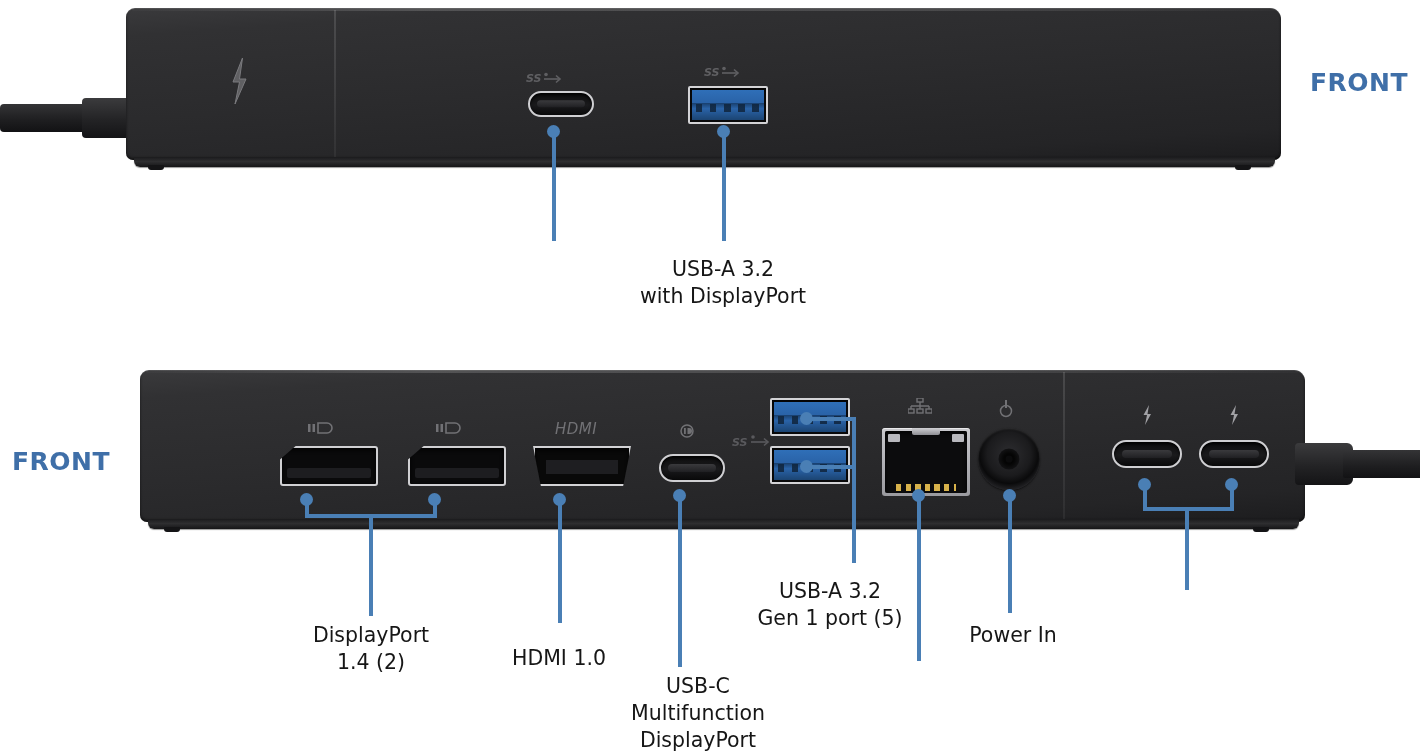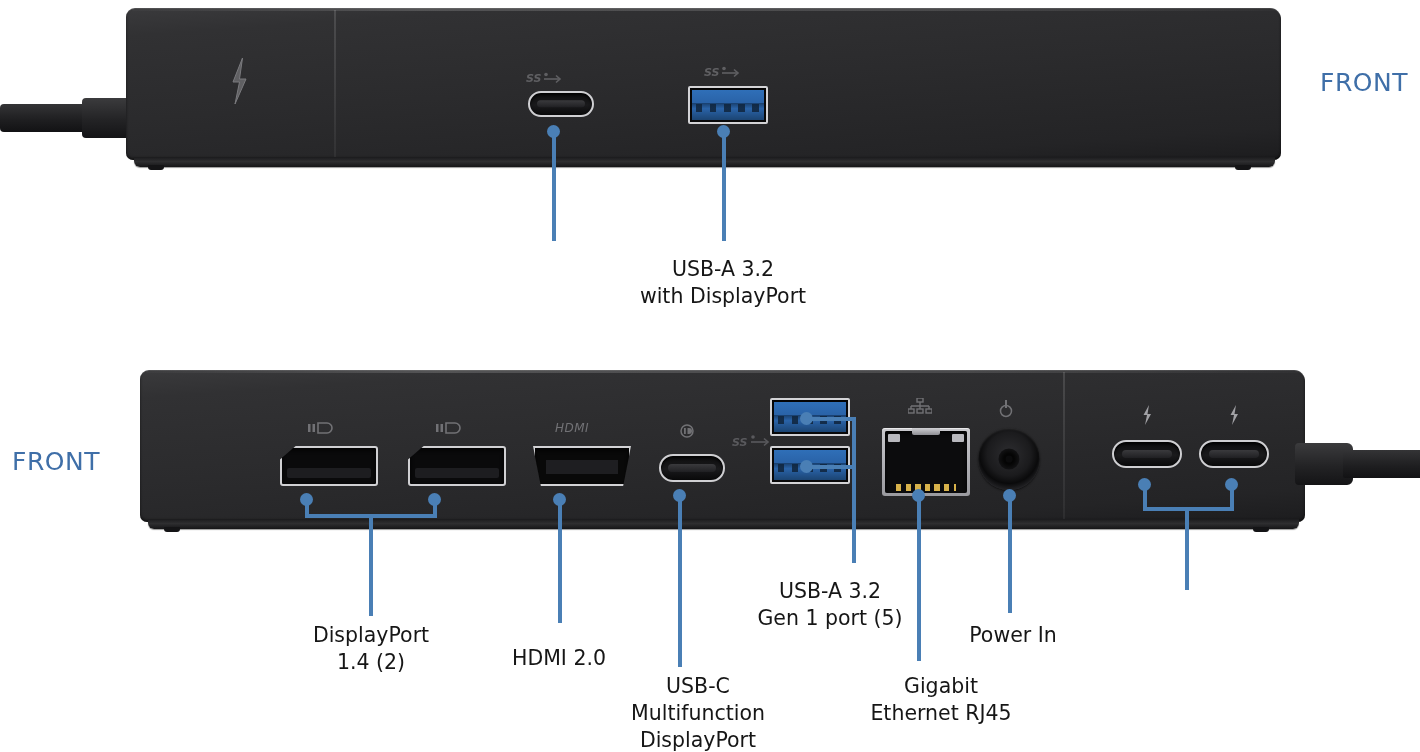--- a/index.html
+++ b/index.html
@@ -5,21 +5,21 @@
   html,body{margin:0;padding:0;background:#fff;}
   body{
     width:1420px;height:752px;position:relative;overflow:hidden;
     font-family:"DejaVu Sans","Liberation Sans",sans-serif;
     color:#1a1a1a;
   }
   .stage{position:absolute;inset:0;}
 
   
   .section-label{
-    position:absolute;font-weight:normal;font-size:25px;letter-spacing:.5px;
+    position:absolute;font-weight:bold;font-size:25px;letter-spacing:.5px;
     color:#3f6fa8;
   }
   #front-label{right:12px;top:68px;}
   #back-label{left:12px;top:447px;}
 
   
   .dock{position:absolute;font-style:italic;}
   .dock-body{
     position:absolute;inset:0;
     background:linear-gradient(176deg,#3a3a3c 0%,#313133 12%,#2b2b2d 48%,#242426 86%,#1c1c1e 100%);
@@ -260,21 +260,21 @@
       <svg viewBox="0 0 28 12" width="28" height="12">
         <rect x="0" y="2" width="2.5" height="8" fill="#8c8c90"></rect>
         <rect x="4.5" y="2" width="2.5" height="8" fill="#8c8c90"></rect>
         <path d="M10 1 H19 a5 5 0 0 1 0 10 H10 Z" fill="none" stroke="#8c8c90" stroke-width="1.6"></path>
       </svg>
     </div>
     <div class="port dport" style="left:268px;top:76px;width:94px;height:36px;">
       <div class="inner"></div>
     </div>
 
-    <div class="glyph" style="left:415px;top:52px;font-size:12px;letter-spacing:.5px;">HDMI</div>
+    <div class="glyph" style="left:415px;top:52px;font-size:15px;letter-spacing:.5px;">HDMI</div>
     <div class="port hdmi" style="left:393px;top:76px;width:94px;height:36px;">
       <div class="inner"></div>
     </div>
 
     <div class="glyph" style="left:538px;top:54px;width:18px;height:14px;">
       <svg viewBox="0 0 18 14" width="18" height="14">
         <circle cx="9" cy="7" r="6" fill="none" stroke="#8c8c90" stroke-width="1.5"></circle>
         <rect x="6" y="4" width="1.8" height="6" fill="#8c8c90"></rect>
         <path d="M9.5 4 H11 a3 3 0 0 1 0 6 H9.5 Z" fill="#8c8c90"></path>
       </svg>
@@ -388,37 +388,33 @@
   <div class="lead lead-v" style="left:1229.5px;top:484px;height:27px;"></div>
   <div class="lead lead-h" style="left:1142.5px;top:507px;width:91px;"></div>
   <div class="lead lead-v" style="left:1184.5px;top:507px;height:83px;"></div>
 
   <div class="callout" style="left:371px;top:622px;transform:translateX(-50%);">
     <div>DisplayPort</div>
     <div>1.4 (2)</div>
   </div>
 
   <div class="callout" style="left:559px;top:645px;transform:translateX(-50%);">
-    <div>HDMI 2.0</div>
+    <div>HDMI 1.0</div>
   </div>
 
   <div class="callout" style="left:698px;top:673px;transform:translateX(-50%);">
     <div>USB-C</div>
     <div>Multifunction</div>
     <div>DisplayPort</div>
   </div>
 
   <div class="callout" style="left:830px;top:578px;transform:translateX(-50%);">
     <div>USB-A 3.2</div>
     <div>Gen 1 port (5)</div>
   </div>
 
-  <div class="callout" style="left:941px;top:673px;transform:translateX(-50%);">
-    <div>Gigabit</div>
-    <div>Ethernet RJ45</div>
-  </div>
 
   <div class="callout" style="left:1013px;top:622px;transform:translateX(-50%);">
     <div>Power In</div>
   </div>
 
 
 </div>
 
 </body></html>

